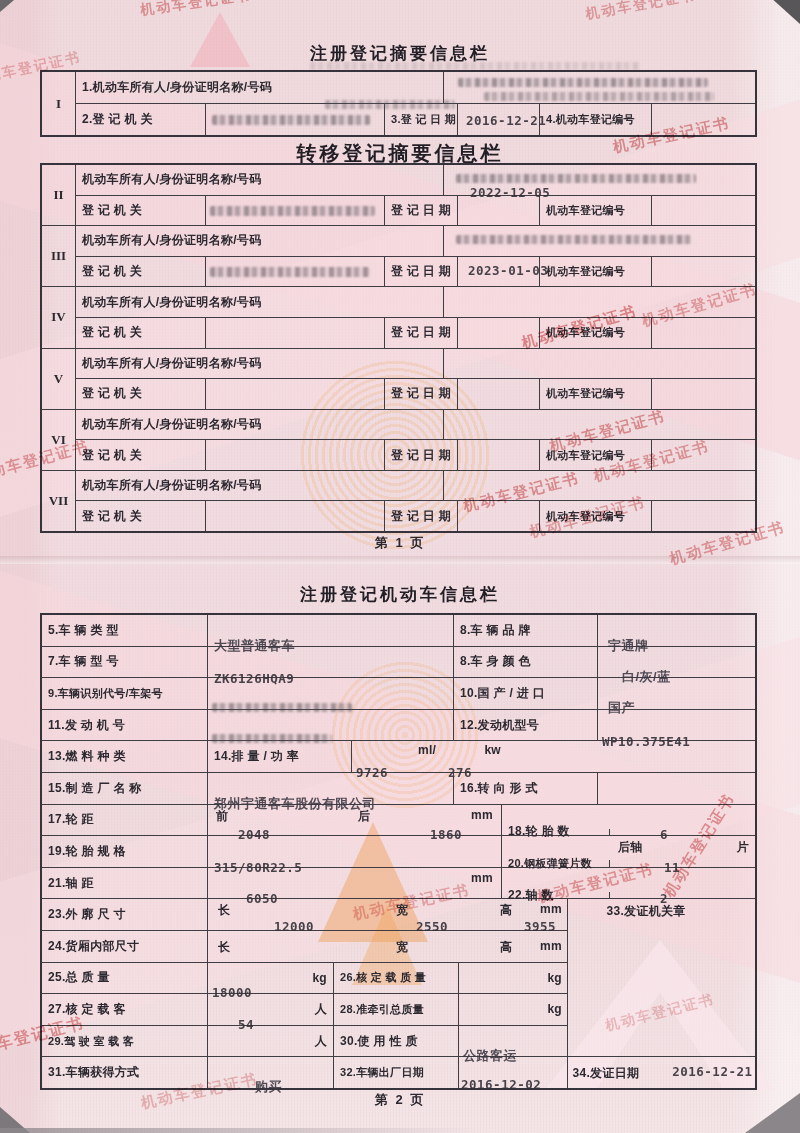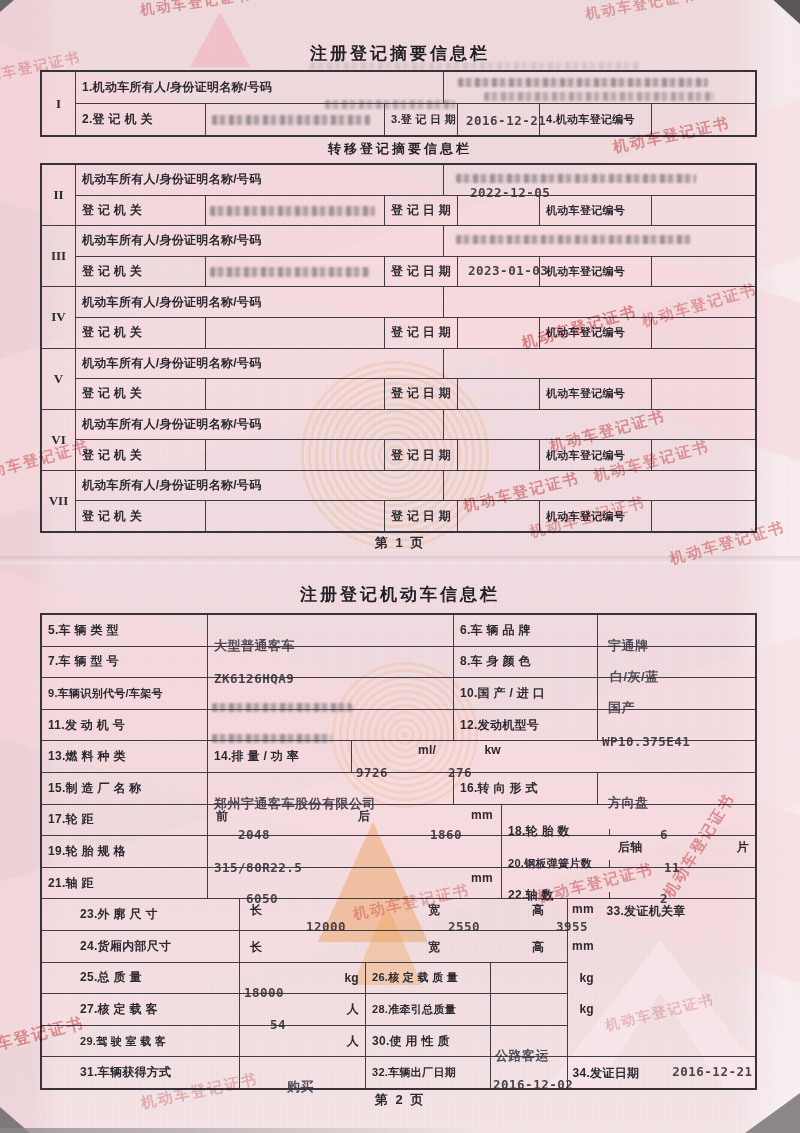--- a/index.html
+++ b/index.html
@@ -43,21 +43,21 @@
       background:repeating-linear-gradient(90deg, rgba(75,70,78,.65) 0 5px,
         rgba(130,125,132,.25) 5px 8px, rgba(85,80,88,.55) 8px 13px,
         rgba(150,145,150,.2) 13px 17px);}
   .t1a{top:70px;height:67px;display:flex;}
   .t1b{top:163px;height:370px;display:flex;flex-direction:column;}
   .t1b .blk{flex:1;border-bottom:1.5px solid #403c44;}
   .t1b .blk:last-child{border-bottom:none;}
   .t2{top:613px;height:477px;display:flex;flex-direction:column;}
   .frow{display:flex;box-sizing:border-box;border-bottom:1.5px solid #403c44;flex:1;min-height:0;}
   .frow.last{border-bottom:none;}
-  .frow.half{width:526px;align-self:flex-start;border-right:1.5px solid #403c44;padding-left:32px;}
+  .frow.half{width:526px;align-self:flex-start;border-right:1.5px solid #403c44;}
   .cA{width:166px;flex:0 0 auto;}
   .cB{width:246px;flex:0 0 auto;}
   .cC{width:144px;flex:0 0 auto;}
   .cD{width:157px;flex:0 0 auto;}
   .cB2{width:294px;flex:0 0 auto;}
   .cC2{width:108px;flex:0 0 auto;margin-top:24px;}
   .cD2{width:145px;flex:0 0 auto;}
   .cDim{width:360px;flex:0 0 auto;}
   .cB3{width:126px;flex:0 0 auto;}
   .cC3{width:125px;flex:0 0 auto;}
@@ -133,21 +133,21 @@
           <span class="num strad" style="top:9px;left:8px;">2016-12-21</span>
         </div>
         <div class="cell" style="width:112px;flex:0 0 auto;">
           <span class="lbl lblsm">4.机动车登记编号</span>
         </div>
         <div class="cell grow noB"></div>
       </div>
     </div>
   </div>
 
-  <div class="title" style="top:140px;font-size:13px;">转移登记摘要信息栏</div>
+  <div class="title" style="top:140px;font-size:20px;">转移登记摘要信息栏</div>
 
   <div class="tbl t1b">
 
     <div class="blk">
       <div class="roman">II</div>
       <div class="bmain">
         <div class="srow top">
           <div class="cell" style="width:368px;flex:0 0 auto;">
               <span class="lbl">机动车所有人/身份证明名称/号码</span>
             </div>
@@ -320,39 +320,39 @@
   <div class="tbl t2">
 
     <div class="frow">
       <div class="cell cA">
           <span class="lbl">5.车  辆  类  型</span>
         </div>
       <div class="cell cB">
         <span class="val strad" style="bottom:-9px;left:6px;">大型普通客车</span>
       </div>
       <div class="cell cC">
-          <span class="lbl">6.车 辆 品 牌</span>
+          <span class="lbl">8.车 辆 品 牌</span>
         </div>
       <div class="cell cD noB">
         <span class="val strad" style="bottom:-9px;left:10px;">宇通牌</span>
       </div>
     </div>
 
     <div class="frow">
       <div class="cell cA">
           <span class="lbl">7.车  辆  型  号</span>
         </div>
       <div class="cell cB">
         <span class="num strad" style="bottom:-9px;left:6px;">ZK6126HQA9</span>
       </div>
       <div class="cell cC">
           <span class="lbl">8.车 身 颜 色</span>
         </div>
       <div class="cell cD noB">
-        <span class="val strad" style="bottom:-9px;left:12px;">白/灰/蓝</span>
+        <span class="val strad" style="bottom:-9px;left:24px;">白/灰/蓝</span>
       </div>
     </div>
 
     <div class="frow">
       <div class="cell cA">
           <span class="lbl lblsm">9.车辆识别代号/车架号</span>
         </div>
       <div class="cell cB">
         <div class="smg" style="left:4px;bottom:-3px;width:140px;height:9px;"></div>
       </div>
@@ -397,23 +397,20 @@
     <div class="frow">
       <div class="cell cA">
           <span class="lbl">15.制 造 厂 名 称</span>
         </div>
       <div class="cell cB">
         <span class="val strad" style="bottom:-9px;left:6px;">郑州宇通客车股份有限公司</span>
       </div>
       <div class="cell cC">
           <span class="lbl">16.转 向 形 式</span>
         </div>
-      <div class="cell cD noB">
-        <span class="val strad" style="bottom:-8px;left:10px;">方向盘</span>
-      </div>
     </div>
 
     <div class="frow">
       <div class="cell cA">
           <span class="lbl">17.轮          距</span>
         </div>
       <div class="cell cB2">
         <span class="lbl strad" style="top:3px;left:8px;">前</span>
         <span class="lbl strad" style="top:3px;left:150px;">后</span>
         <span class="lbl strad" style="top:3px;right:8px;">mm</span>

